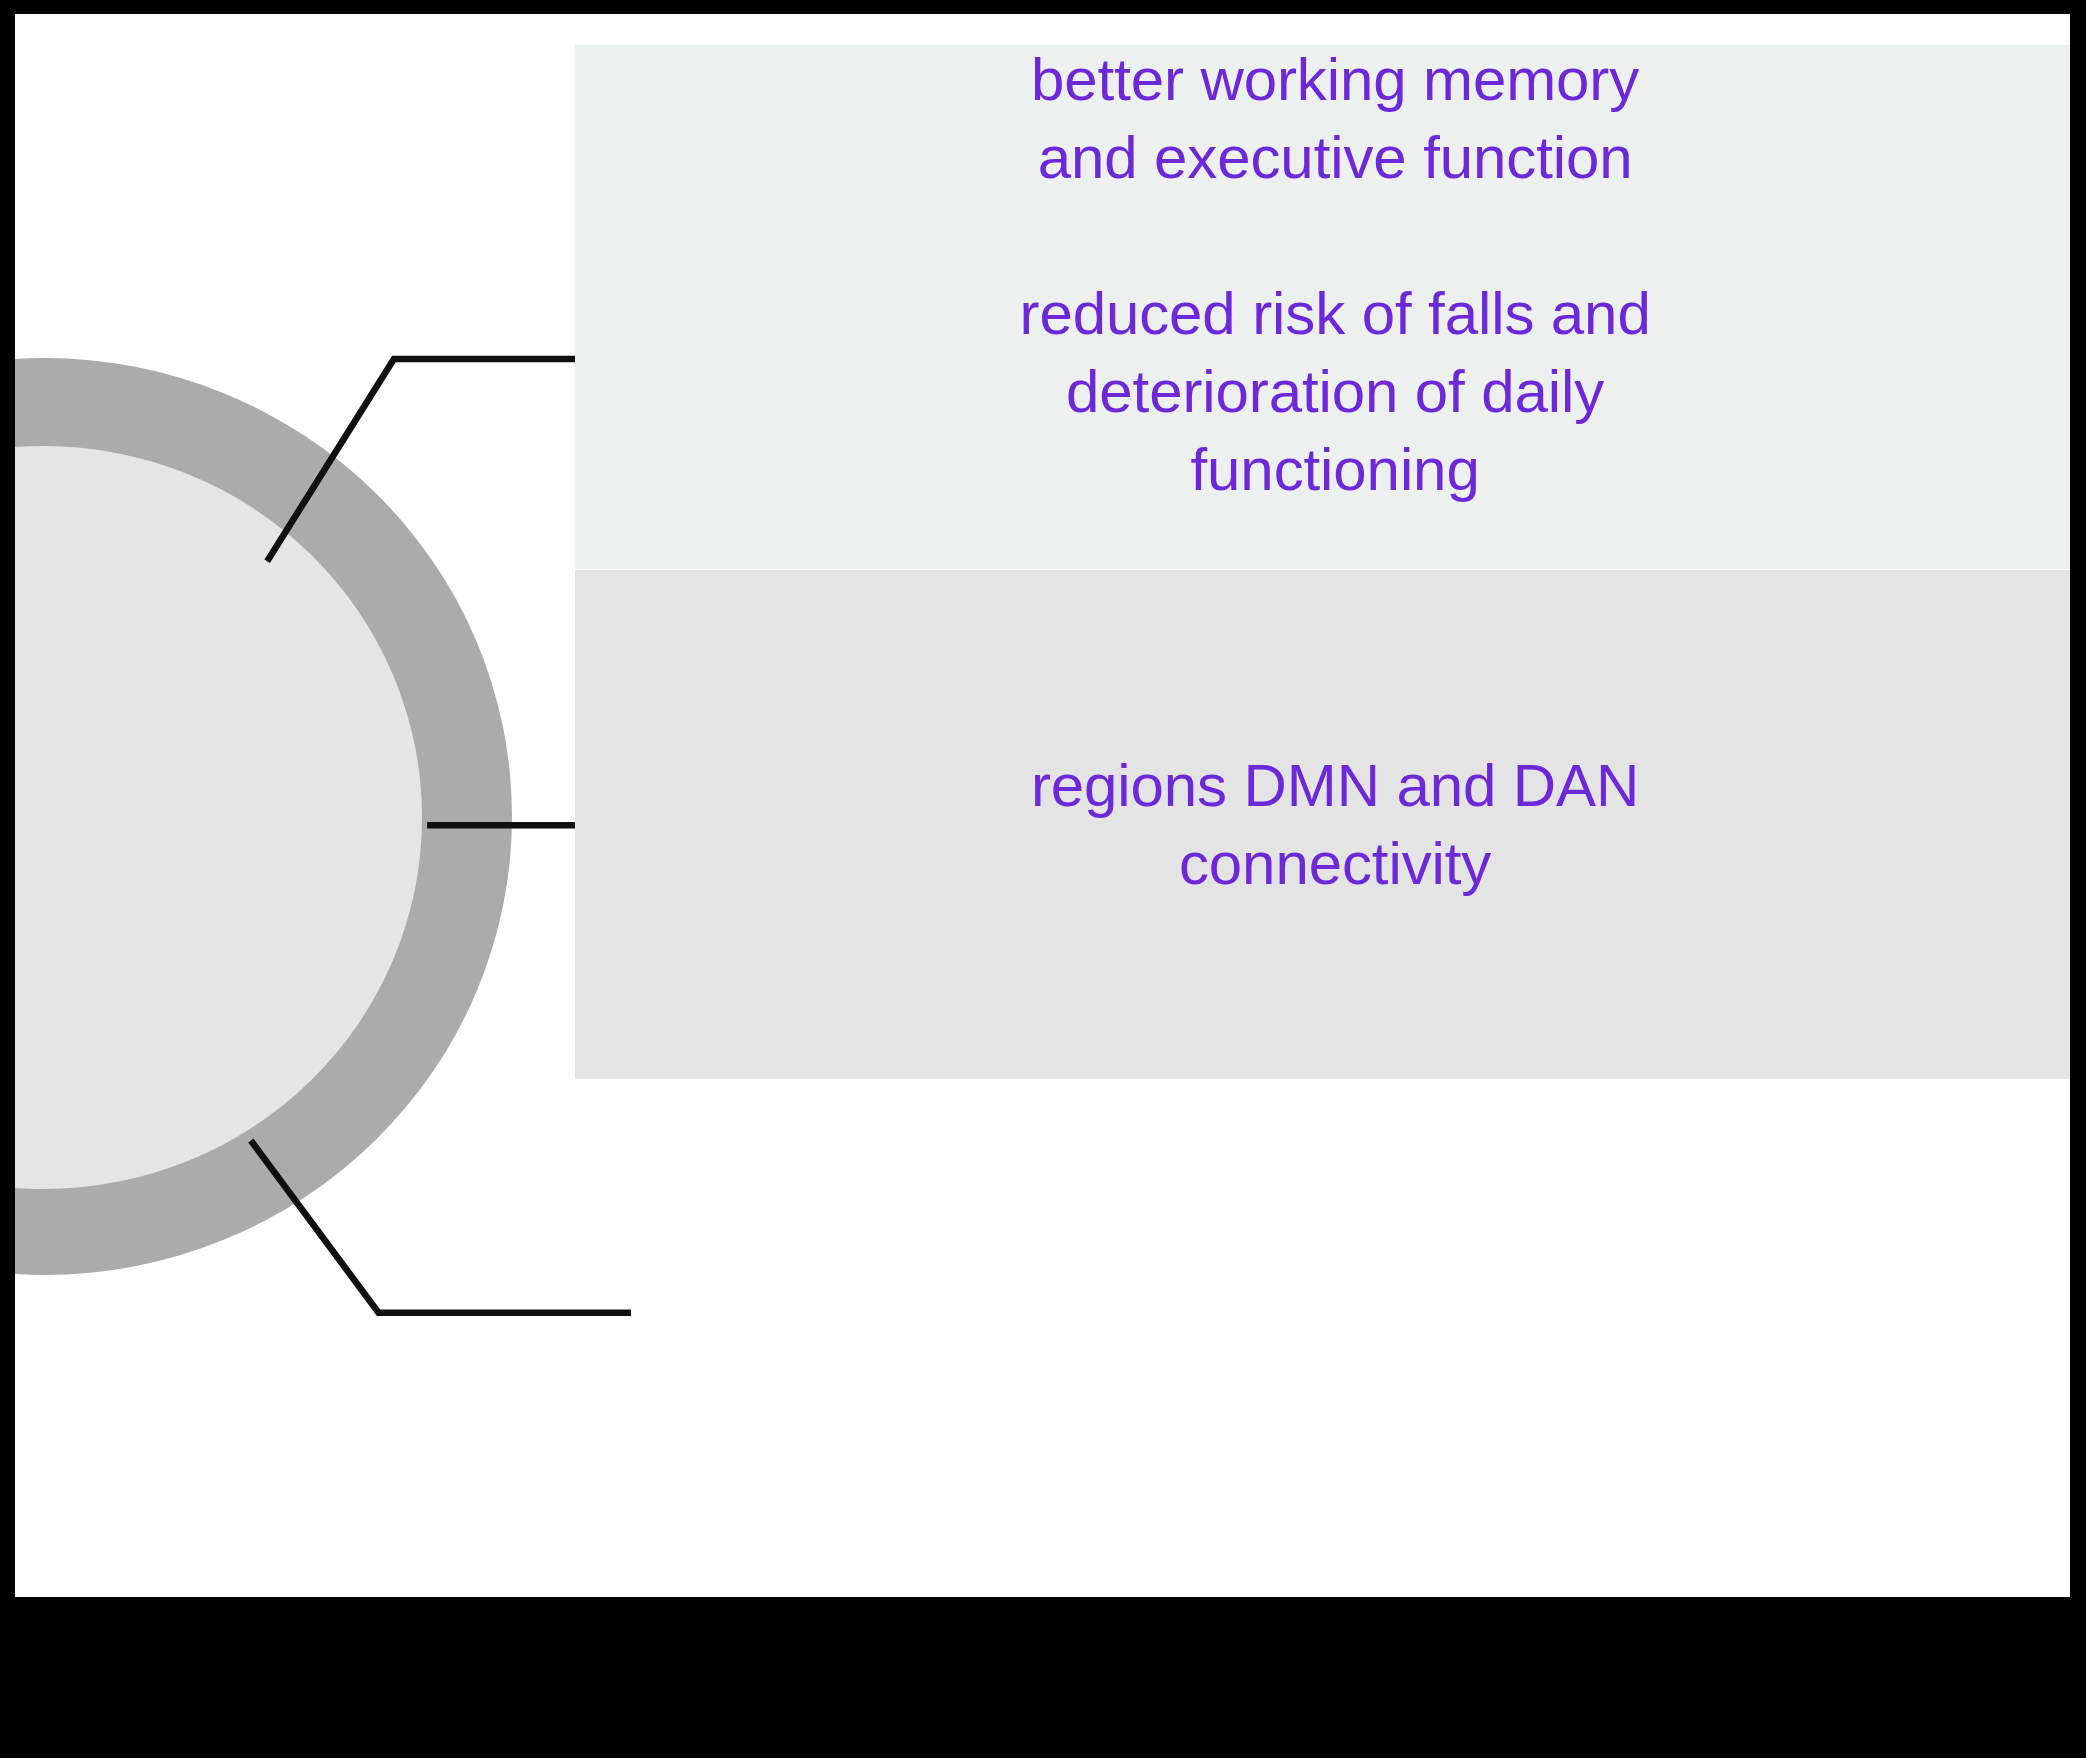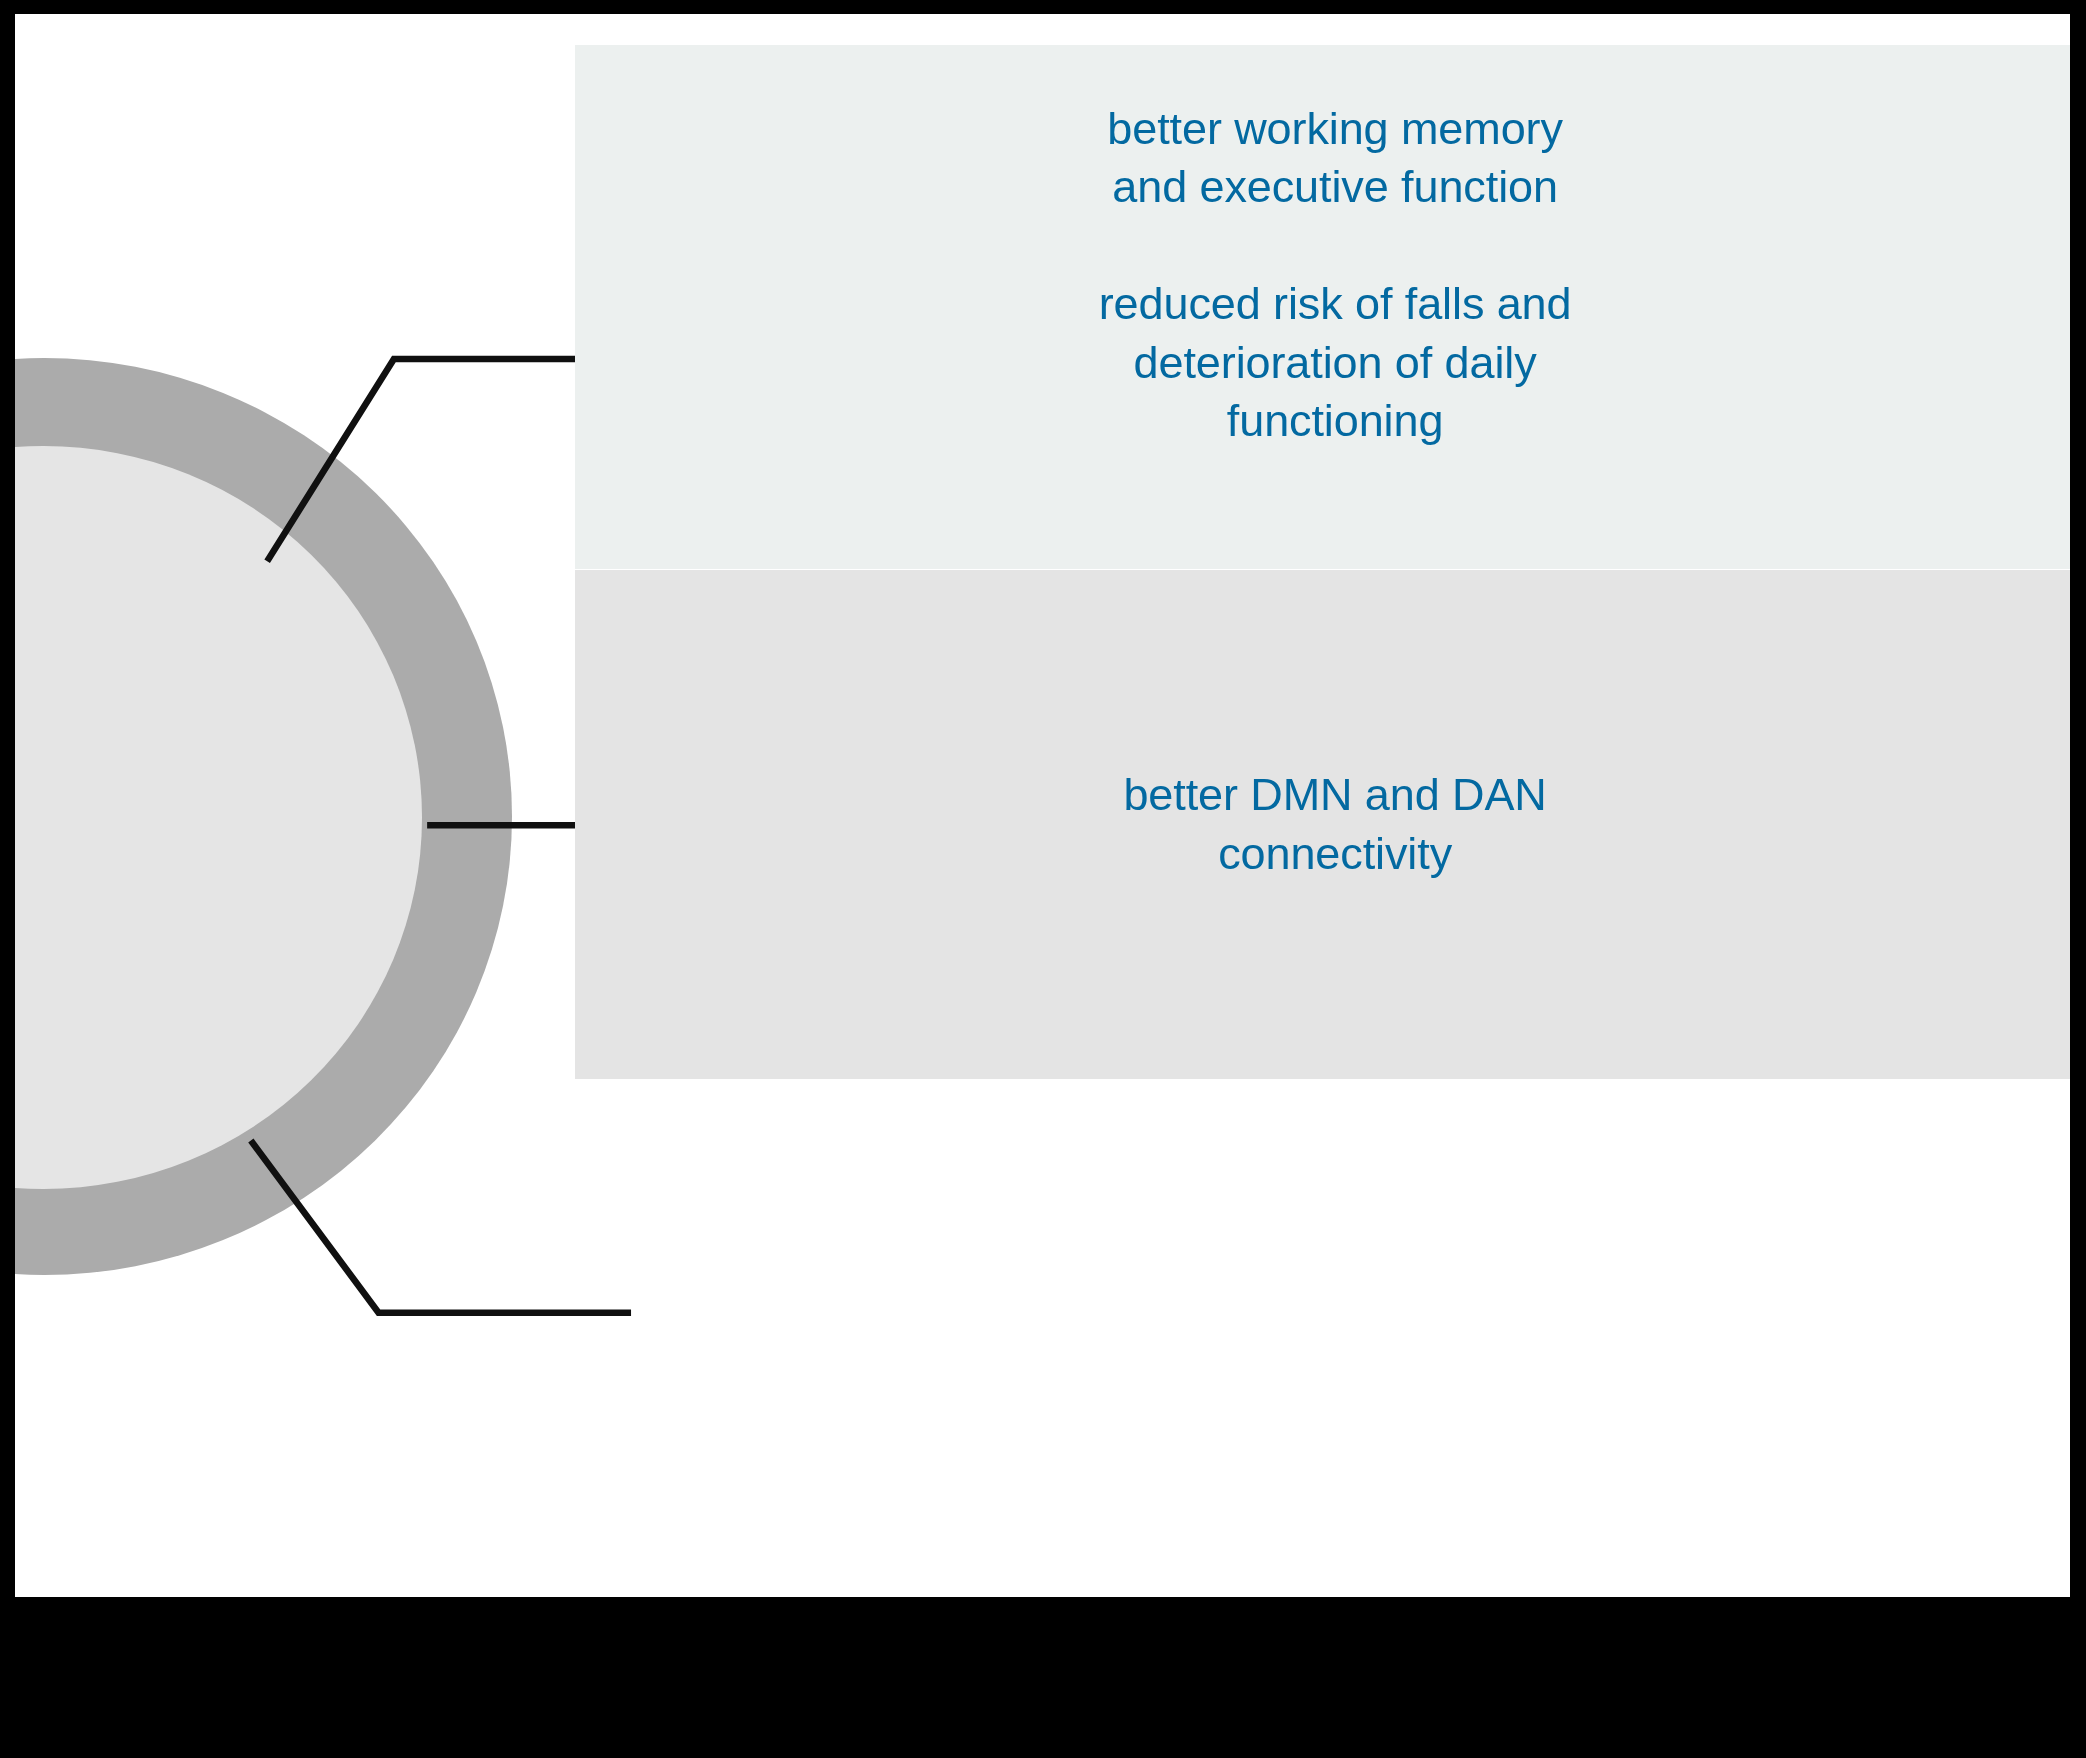--- a/index.html
+++ b/index.html
@@ -33,22 +33,22 @@
     justify-content:center;
     padding:0 29px;
   }
   #panel-1 { top:31px;   height:524px;  background:#ECF0EF; }
   #panel-2 { top:556px;  height:509px;  background:#E4E4E4; }
   #panel-3 { top:1065px; height:518px;  background:#EFF1F0; }
 
   .panel-text {
     width:643px;
     text-align:center;
-    color:#0369a1;
-    font-size:45px;
+    color:#6d28d9;
+    font-size:60px;
     line-height:1.30;
     font-weight:400;
     letter-spacing:-0.1px;
     white-space:pre-line;
     transform:translateX(13px);
   }
   #panel-1 .panel-text { transform:translateX(13px) translateY(-32px); }
   #panel-3 .panel-text { transform:translateX(13px) translateY(-17.5px); }
 
   
@@ -101,20 +101,20 @@
     <div class="panel" id="panel-1" style="background: rgb(236, 240, 239);">
       <div class="panel-text">better working memory
 and executive function
 
 reduced risk of falls and
 deterioration of daily
 functioning</div>
     </div>
 
     <div class="panel" id="panel-2" style="background: rgb(228, 228, 228);">
-      <div class="panel-text">better DMN and DAN
+      <div class="panel-text">regions DMN and DAN
 connectivity</div>
     </div>
 
 
   </div>
 </div>
 
 
 </body></html>

